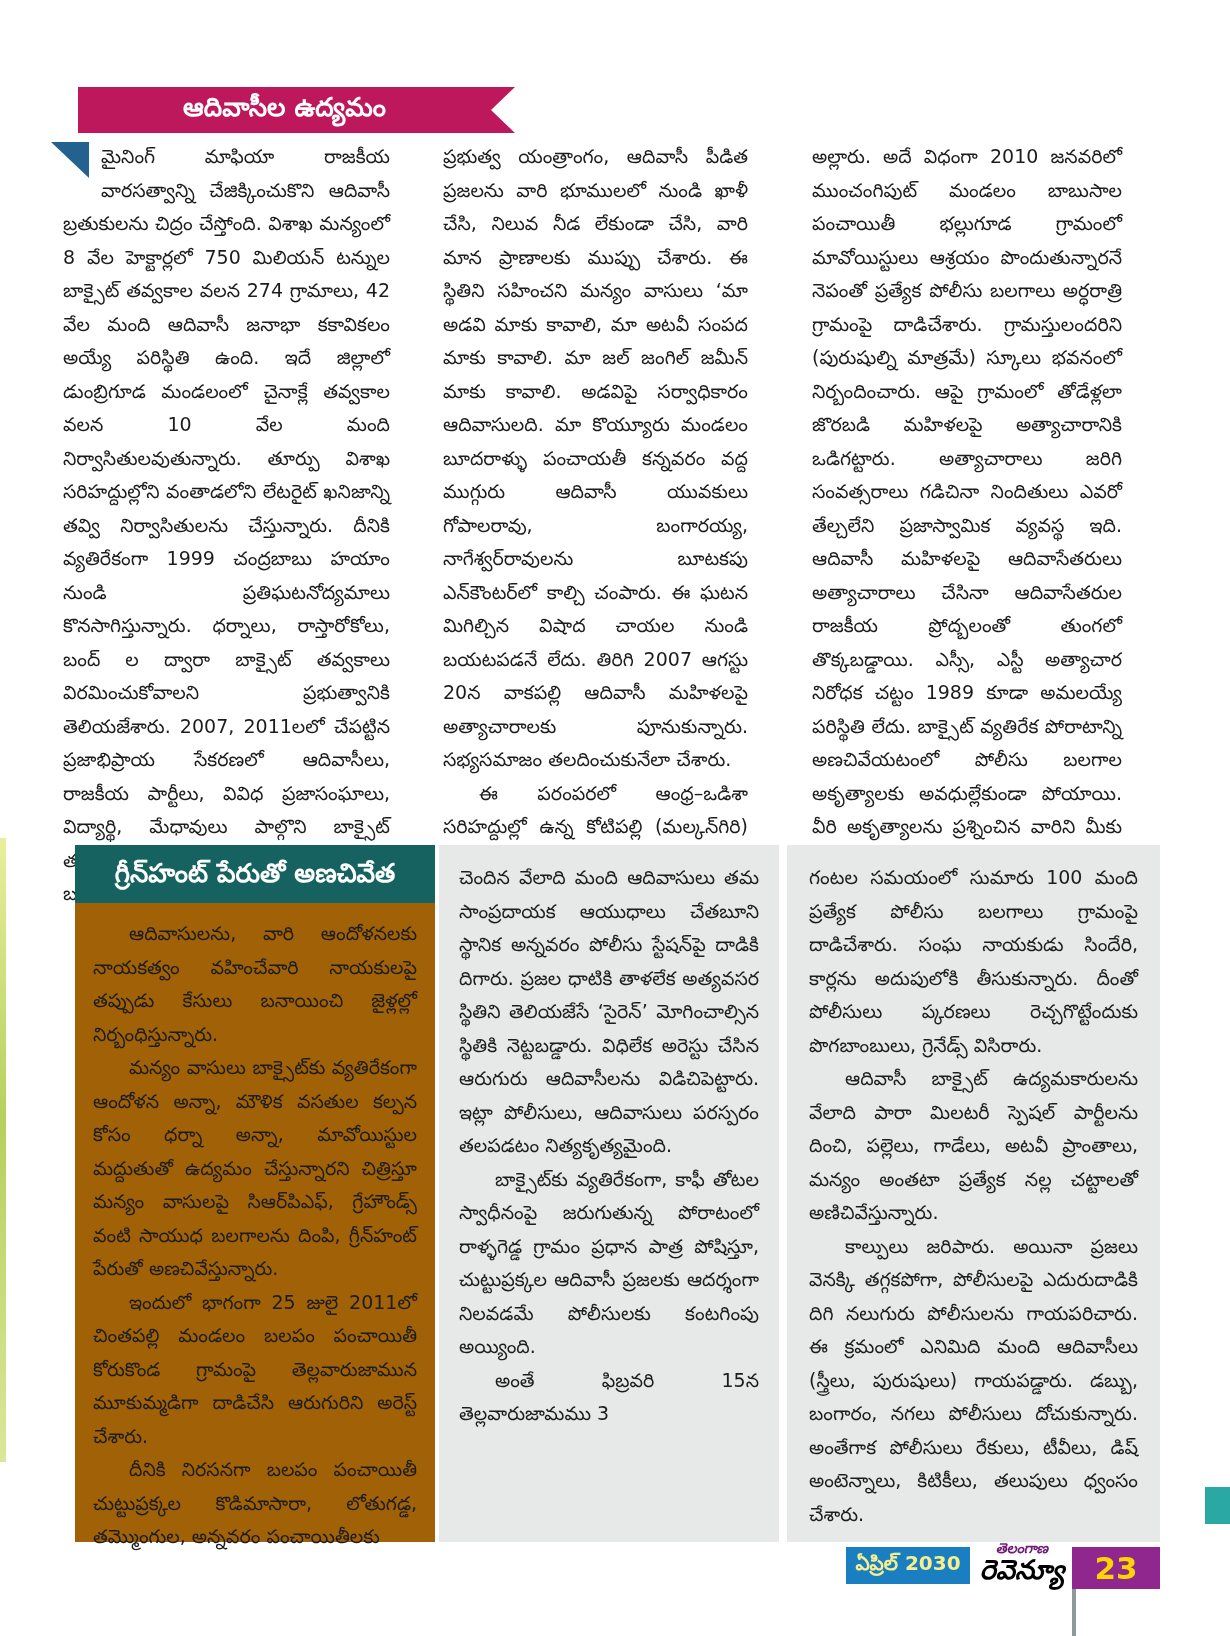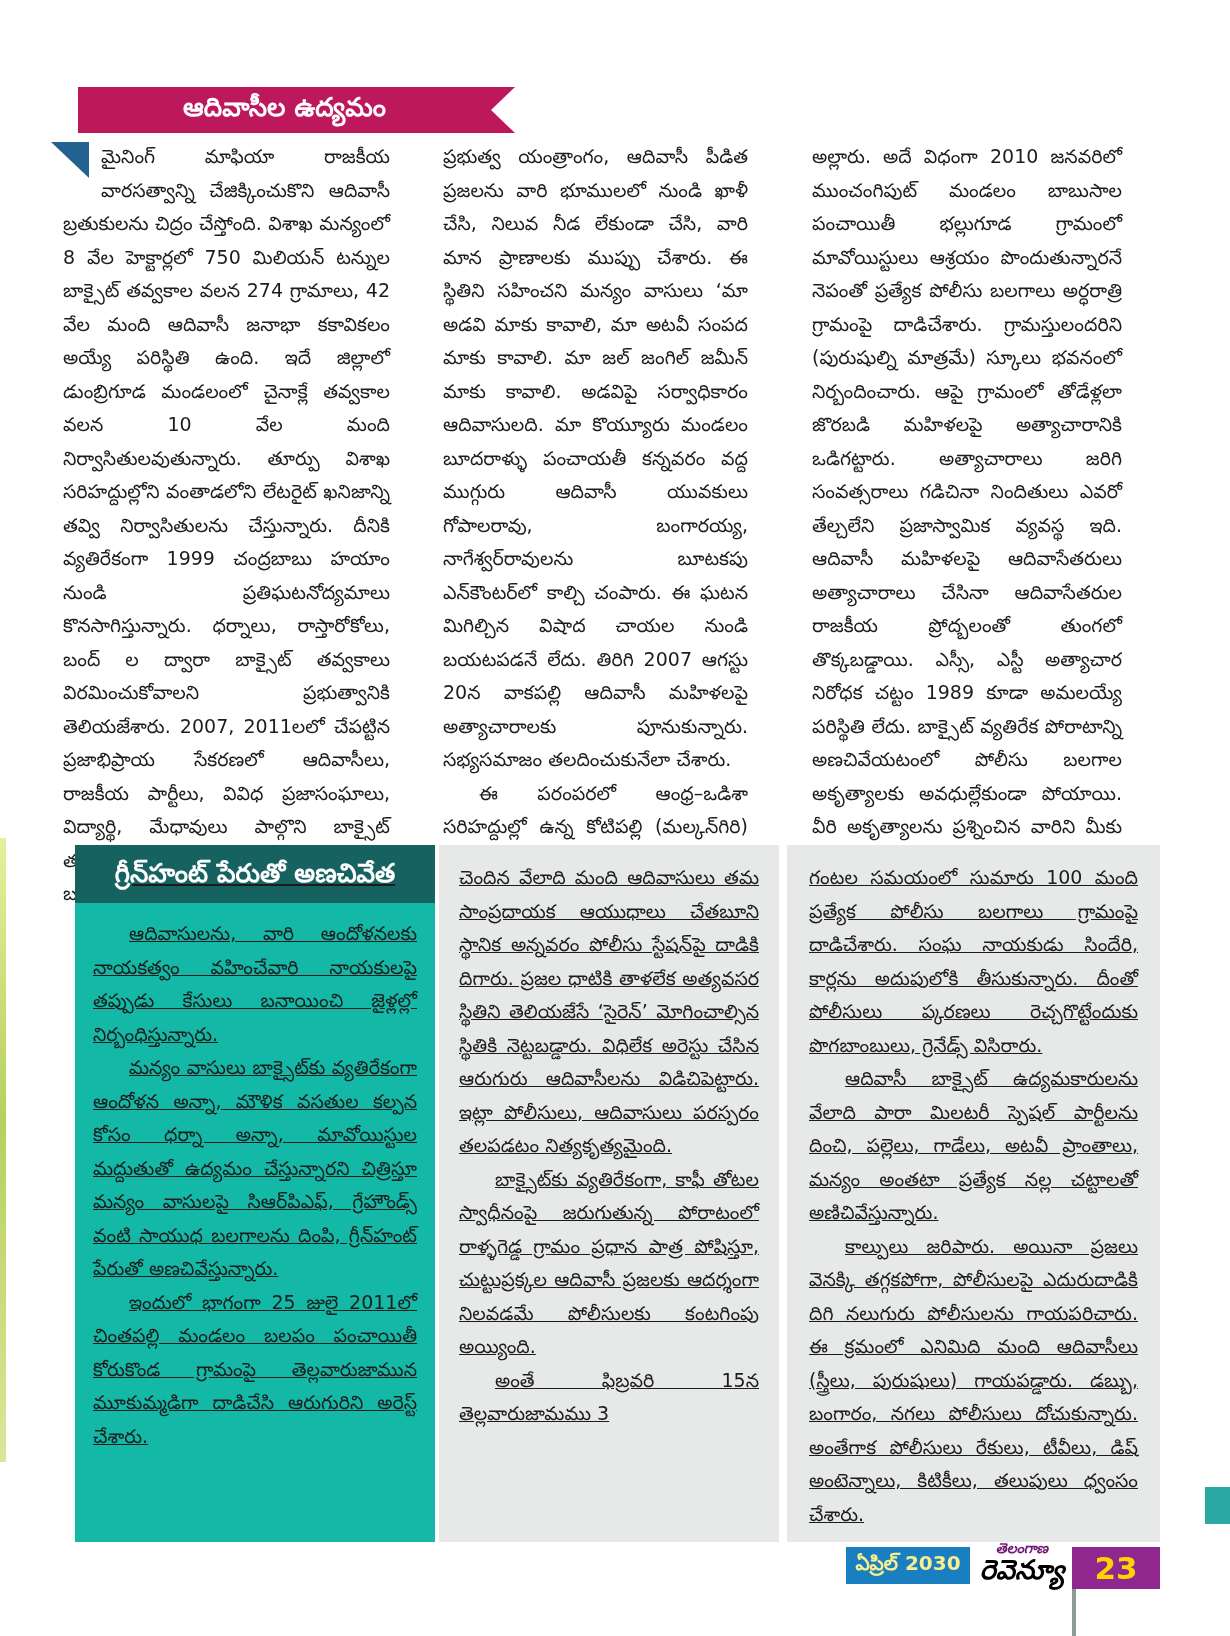--- a/index.html
+++ b/index.html
@@ -41,31 +41,31 @@
     clip-path: polygon(0 0, 100% 0, 100% 100%);
     margin: 2px 12px 2px -12px;
   }
 
   
   .a2-wrap {
     position: absolute; left: 75px; top: 845px;
     width: 1085px; height: 697px;
     display: flex;
   }
-  .a2-col { background: #e6e9e7; font-size: 19px; line-height: 33.5px; text-align: justify; text-decoration: underline; }
+  .a2-col { background: #e6e9e7; font-size: 19px; line-height: 33.5px; text-align: justify; }
   .a2-col-1 { width: 360px; margin-right: 4px; background: transparent; }
   .a2-col-2 { width: 340px; margin-right: 8px; padding: 16px 20px 0 20px; }
   .a2-col-3 { width: 373px; padding: 16px 22px 0 22px; }
   .a2-head {
     height: 58px; background: #166260;
     display: flex; align-items: center; justify-content: center;
     color: #ffffff; font-size: 26px; font-weight: bold;
   }
   .a2-col-1-body {
-    background: #14b8a6; height: 639px;
+    background: #a16207; height: 639px;
     padding: 14px 18px 0 18px;
     font-size: 19px; line-height: 33.5px; text-align: justify;
   }
 
   
   .footer-date {
     position: absolute; left: 846px; top: 1547px;
     width: 124px; height: 37px;
     background: #1a7fc1; color: #f7ee8e;
     display: flex; align-items: center; justify-content: center;
@@ -122,20 +122,21 @@
 
 <div class="a2-wrap">
   <div class="a2-col a2-col-1">
     <div class="a2-head">
       <span>గ్రీన్‌హంట్ పేరుతో అణచివేత</span>
     </div>
     <div class="a2-col-1-body">
       <p class="ind">ఆదివాసులను, వారి ఆందోళనలకు నాయకత్వం వహించేవారి నాయకులపై తప్పుడు కేసులు బనాయించి జైళ్లల్లో నిర్బంధిస్తున్నారు.</p>
       <p class="ind">మన్యం వాసులు బాక్సైట్‌కు వ్యతిరేకంగా ఆందోళన అన్నా, మౌళిక వసతుల కల్పన కోసం ధర్నా అన్నా, మావోయిస్టుల మద్దుతుతో ఉద్యమం చేస్తున్నారని చిత్రిస్తూ మన్యం వాసులపై సిఆర్‌పిఎఫ్, గ్రేహౌండ్స్ వంటి సాయుధ బలగాలను దింపి, గ్రీన్‌హంట్ పేరుతో అణచివేస్తున్నారు.</p>
       <p class="ind">ఇందులో భాగంగా 25 జులై 2011లో చింతపల్లి మండలం బలపం పంచాయితీ కోరుకొండ గ్రామంపై తెల్లవారుజామున మూకుమ్మడిగా దాడిచేసి ఆరుగురిని అరెస్ట్ చేశారు.</p>
+      <p class="ind">దీనికి నిరసనగా బలపం పంచాయితీ చుట్టుప్రక్కల కొడిమాసారా, లోతుగడ్డ, తమ్మొంగుల, అన్నవరం పంచాయితీలకు</p>
     </div>
   </div>
   <div class="a2-col a2-col-2">
     <p>చెందిన వేలాది మంది ఆదివాసులు తమ సాంప్రదాయక ఆయుధాలు చేతబూని స్థానిక అన్నవరం పోలీసు స్టేషన్‌పై దాడికి దిగారు. ప్రజల ధాటికి తాళలేక అత్యవసర స్థితిని తెలియజేసే ‘సైరెన్’ మోగించాల్సిన స్థితికి నెట్టబడ్డారు. విధిలేక అరెస్టు చేసిన ఆరుగురు ఆదివాసీలను విడిచిపెట్టారు. ఇట్లా పోలీసులు, ఆదివాసులు పరస్పరం తలపడటం నిత్యకృత్యమైంది.</p>
     <p class="ind">బాక్సైట్‌కు వ్యతిరేకంగా, కాఫీ తోటల స్వాధీనంపై జరుగుతున్న పోరాటంలో రాళ్ళగెడ్డ గ్రామం ప్రధాన పాత్ర పోషిస్తూ, చుట్టుప్రక్కల ఆదివాసీ ప్రజలకు ఆదర్శంగా నిలవడమే పోలీసులకు కంటగింపు అయ్యింది.</p>
     <p class="ind">అంతే ఫిబ్రవరి 15న తెల్లవారుజామము 3</p>
   </div>
   <div class="a2-col a2-col-3">
     <p>గంటల సమయంలో సుమారు 100 మంది ప్రత్యేక పోలీసు బలగాలు గ్రామంపై దాడిచేశారు. సంఘ నాయకుడు సిందేరి, కార్లను అదుపులోకి తీసుకున్నారు. దీంతో పోలీసులు ప్కరణలు రెచ్చగొట్టేందుకు పొగబాంబులు, గ్రెనేడ్స్ విసిరారు.</p>
     <p class="ind">ఆదివాసీ బాక్సైట్ ఉద్యమకారులను వేలాది పారా మిలటరీ స్పెషల్ పార్టీలను దించి, పల్లెలు, గాడేలు, అటవీ ప్రాంతాలు, మన్యం అంతటా ప్రత్యేక నల్ల చట్టాలతో అణిచివేస్తున్నారు.</p>

